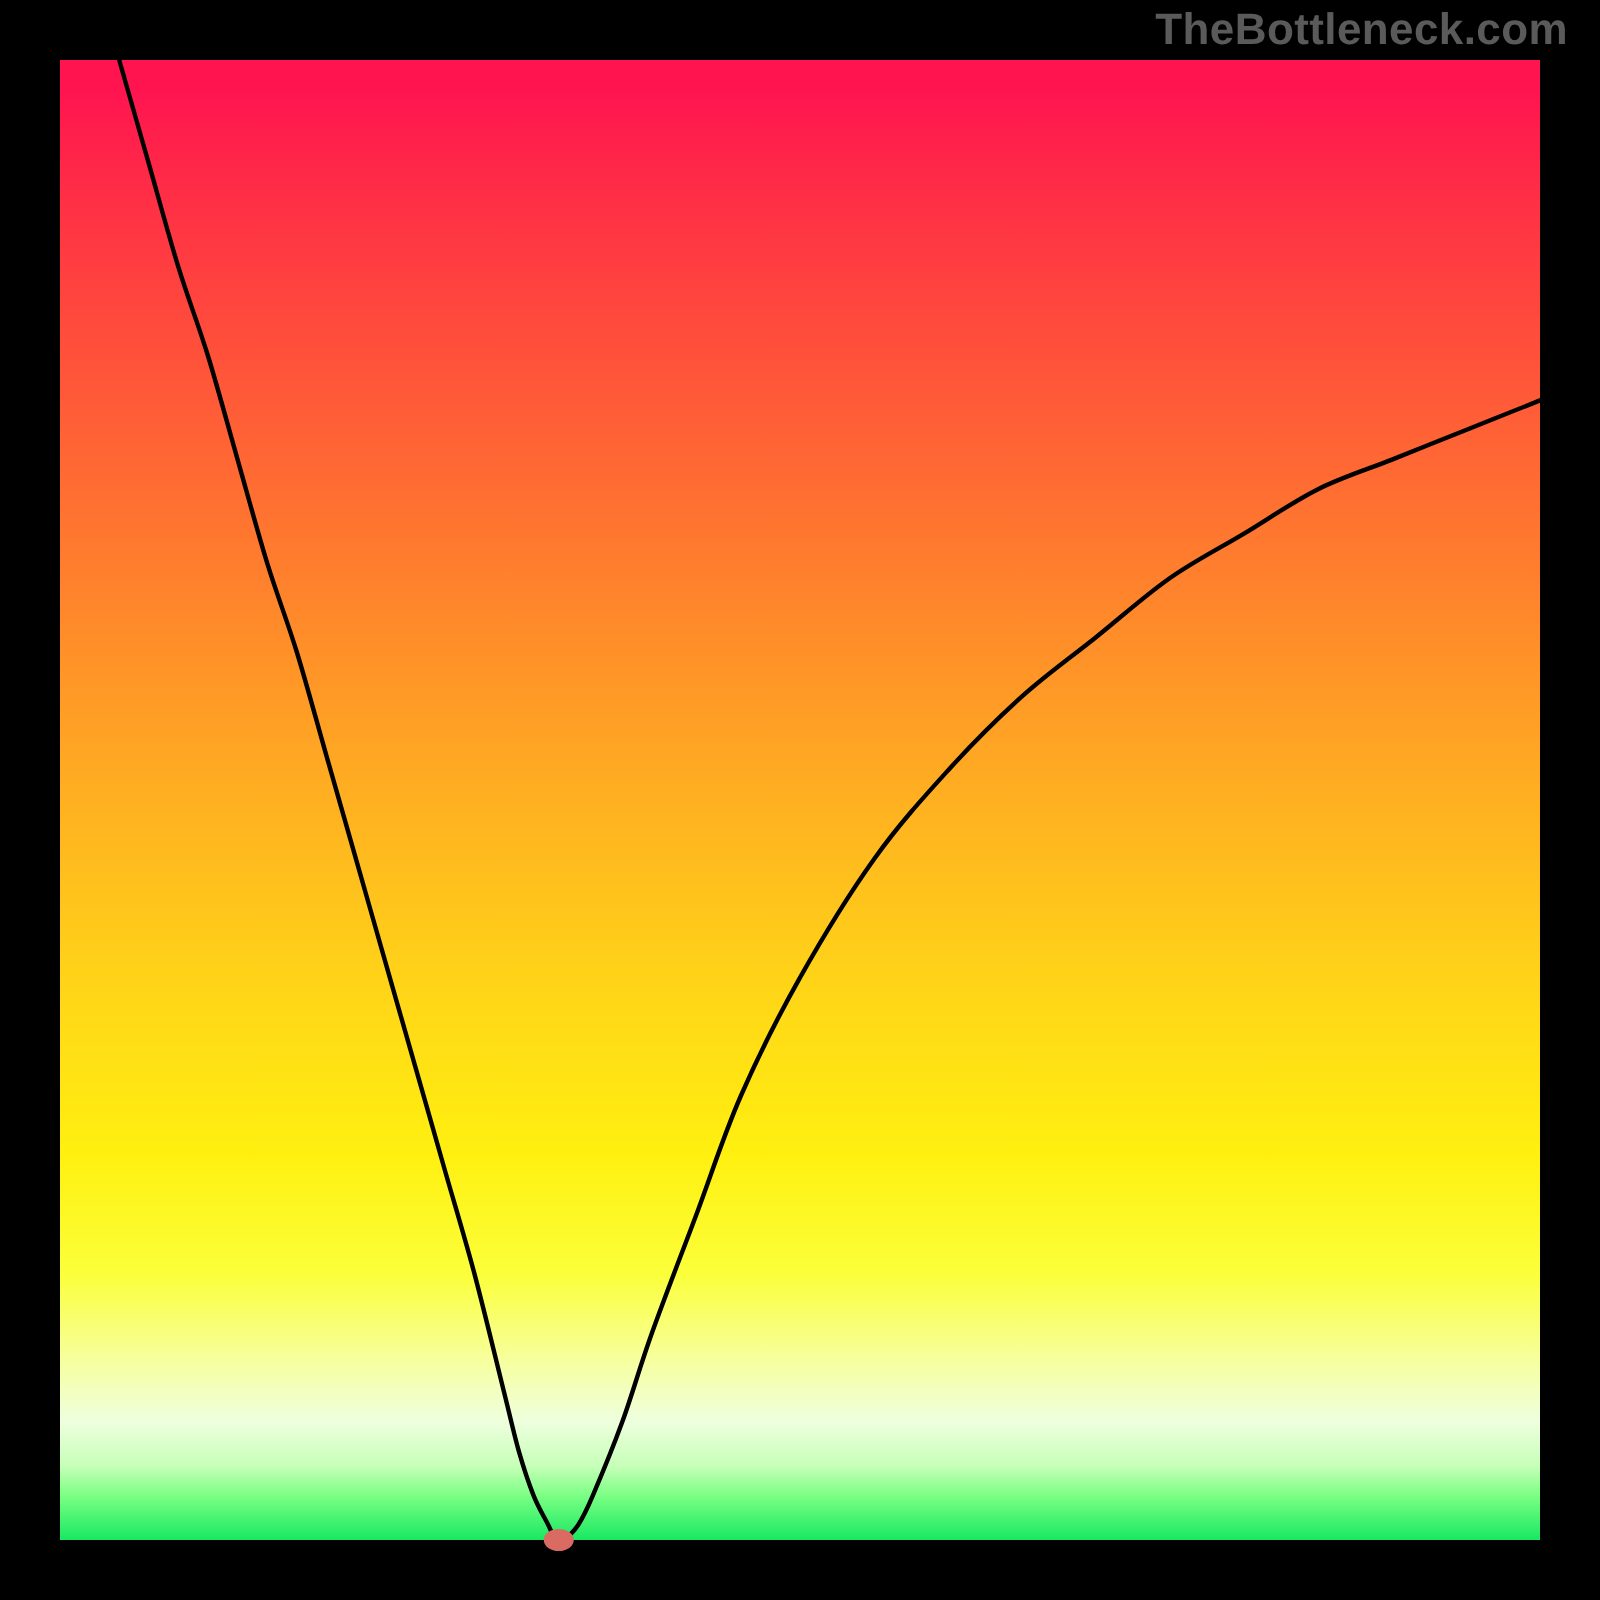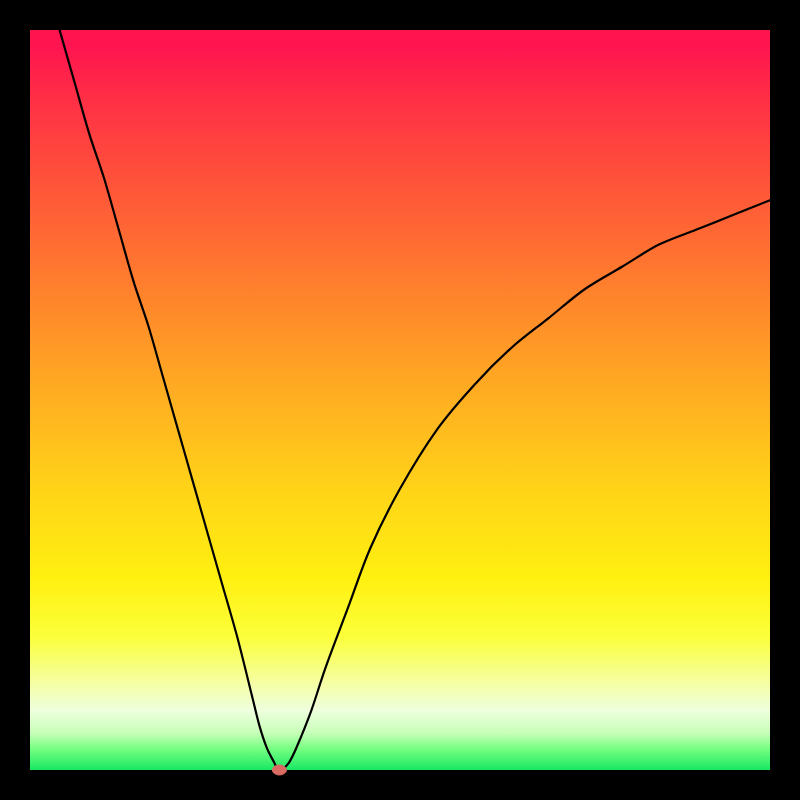--- a/index.html
+++ b/index.html
@@ -61,19 +61,20 @@
   }
   .marker {
     fill: #d96b63;
     stroke: #d96b63;
   }
 </style>
 </head>
 <body>
 
 <div class="frame">
+  <div class="watermark">TheBottleneck.com</div>
   <div class="plot">
     <svg class="curve" viewBox="0 0 740 740" preserveAspectRatio="none">
       <path id="curve-path" fill="none" stroke="#000" stroke-width="2.2" stroke-linecap="round" stroke-linejoin="round" d="M 29.60 0.00 C 32.07 8.63, 39.47 34.53, 44.40 51.80 C 49.33 69.07, 54.27 87.57, 59.20 103.60 C 64.13 119.63, 69.07 131.97, 74.00 148.00 C 78.93 164.03, 83.87 182.53, 88.80 199.80 C 93.73 217.07, 98.67 235.57, 103.60 251.60 C 108.53 267.63, 113.47 279.97, 118.40 296.00 C 123.33 312.03, 128.27 330.53, 133.20 347.80 C 138.13 365.07, 143.07 382.33, 148.00 399.60 C 152.93 416.87, 157.87 434.13, 162.80 451.40 C 167.73 468.67, 172.67 485.93, 177.60 503.20 C 182.53 520.47, 187.47 537.73, 192.40 555.00 C 197.33 572.27, 202.27 588.30, 207.20 606.80 C 212.13 625.30, 218.30 651.20, 222.00 666.00 C 225.70 680.80, 226.93 686.97, 229.40 695.60 C 231.87 704.23, 234.33 711.63, 236.80 717.80 C 239.27 723.97, 242.35 728.90, 244.20 732.60 C 246.05 736.30, 246.67 738.77, 247.90 740.00 C 249.13 741.23, 249.75 741.23, 251.60 740.00 C 253.45 738.77, 256.53 736.30, 259.00 732.60 C 261.47 728.90, 262.70 726.43, 266.40 717.80 C 270.10 709.17, 276.27 694.37, 281.20 680.80 C 286.13 667.23, 289.83 653.67, 296.00 636.40 C 302.17 619.13, 310.80 596.93, 318.20 577.20 C 325.60 557.47, 331.77 537.73, 340.40 518.00 C 349.03 498.27, 358.90 478.53, 370.00 458.80 C 381.10 439.07, 394.67 416.87, 407.00 399.60 C 419.33 382.33, 431.67 368.77, 444.00 355.20 C 456.33 341.63, 468.67 329.30, 481.00 318.20 C 493.33 307.10, 505.67 298.47, 518.00 288.60 C 530.33 278.73, 542.67 267.63, 555.00 259.00 C 567.33 250.37, 579.67 244.20, 592.00 236.80 C 604.33 229.40, 616.67 220.77, 629.00 214.60 C 641.33 208.43, 653.67 204.73, 666.00 199.80 C 678.33 194.87, 690.67 189.93, 703.00 185.00 C 715.33 180.07, 733.83 172.67, 740.00 170.20"></path>
       <ellipse id="marker-dot" class="marker" rx="7" ry="5" cx="249.38" cy="740.00" fill="#d96b63" stroke="#d96b63"></ellipse>
     </svg>
   </div>
 </div>
 
 </body></html>

